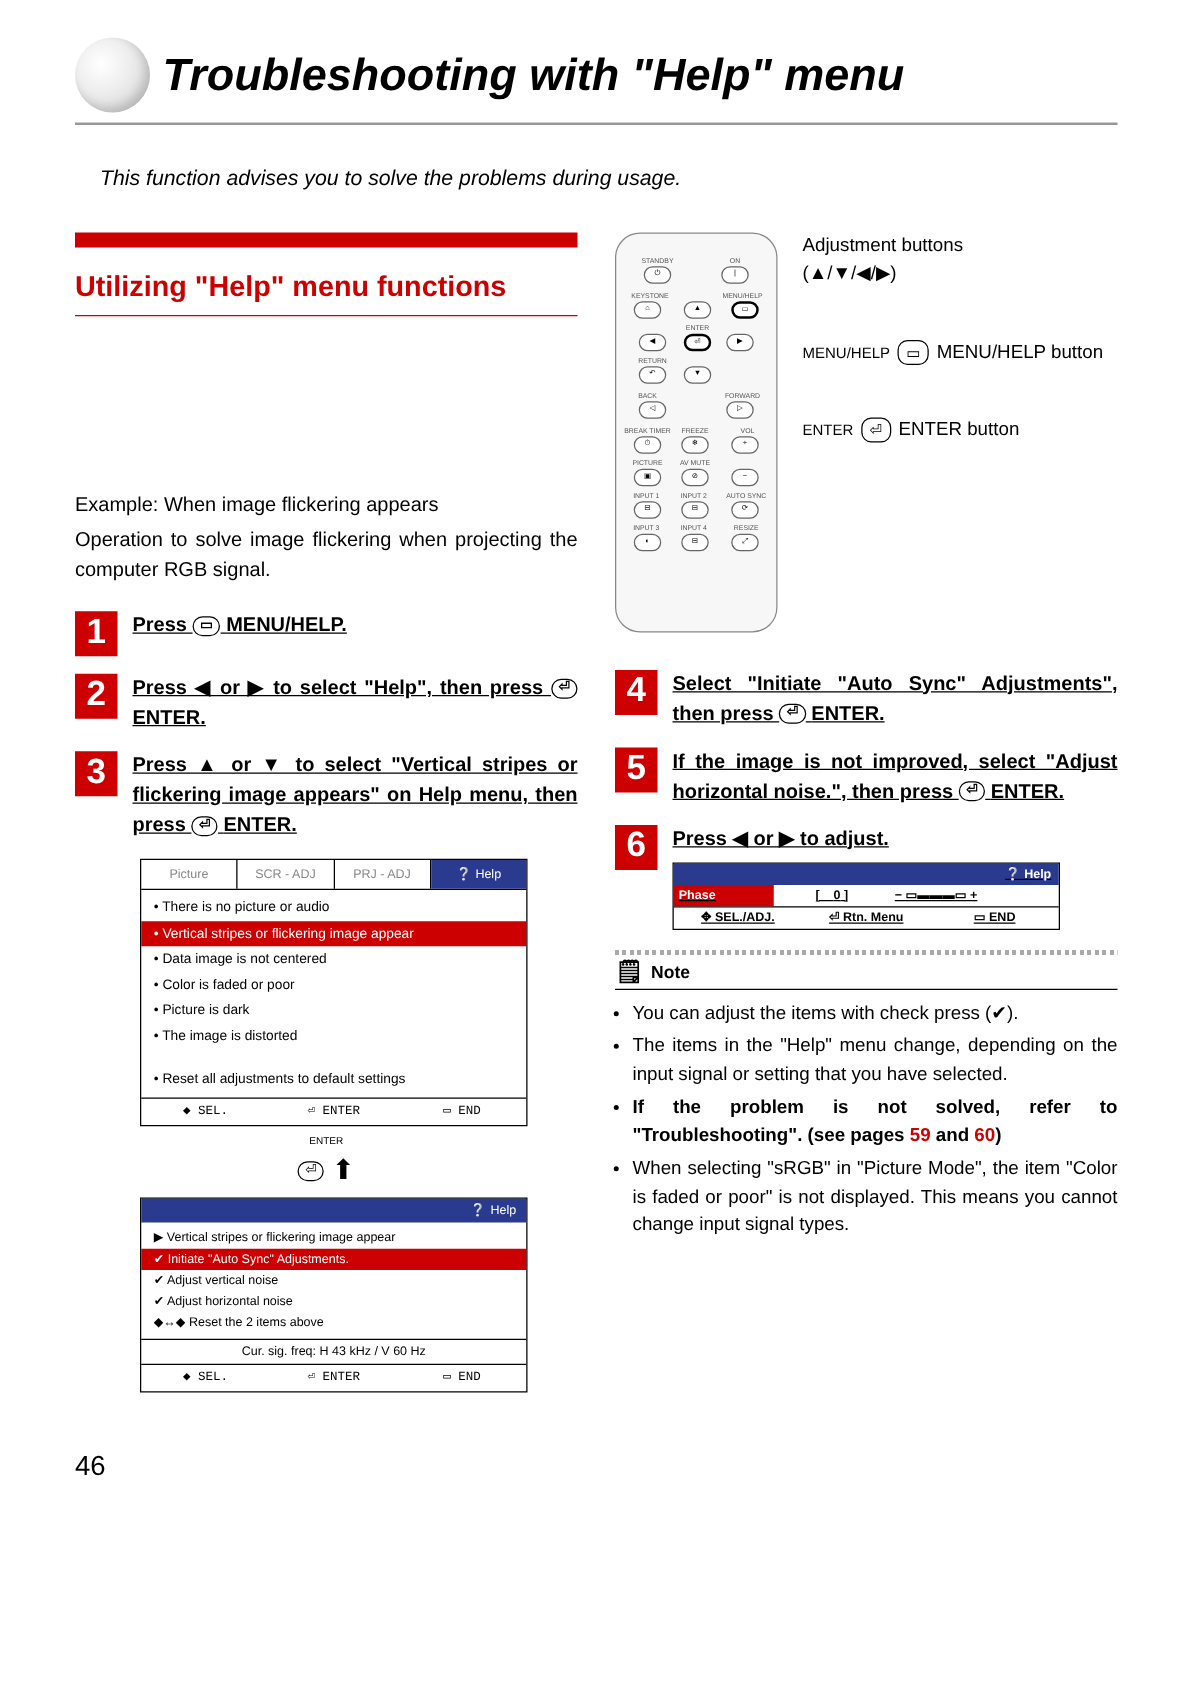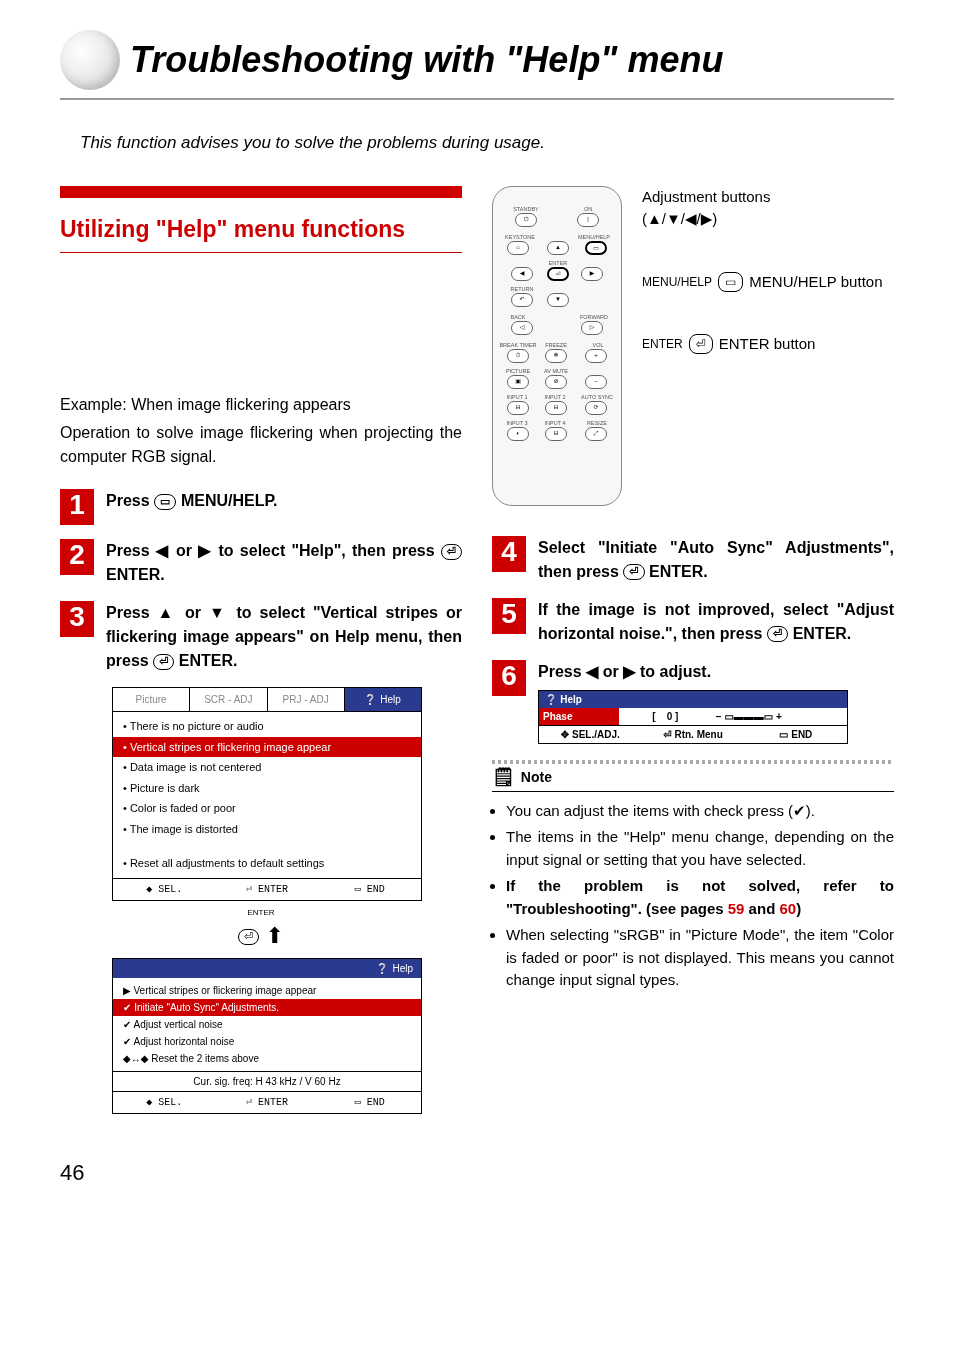--- a/index.html
+++ b/index.html
@@ -67,20 +67,21 @@
     text-align: center;
     line-height: 32px;
     flex-shrink: 0;
     position: relative;
   }
   .step-body {
     flex: 1;
     font-size: 16px;
     font-weight: bold;
     text-align: justify;
+    text-decoration: underline;
   }
   .enter-ic, .menu-ic {
     display: inline-block;
     border: 1.5px solid #000;
     border-radius: 10px;
     font-size: 11px;
     padding: 0 5px;
     vertical-align: middle;
     line-height: 1.2;
     height: 16px;
@@ -178,21 +179,21 @@
   ul.note-list li { margin-bottom: 4px; }
   ul.note-list li.bold { font-weight: bold; }
   .link { color: #cc0000; }
   .phase-bar {
     border: 1px solid #000;
     background: #fff;
     width: 310px;
     font-size: 10px;
     margin-top: 6px;
   }
-  .phase-head { background:#2a3a8e; color:#fff; text-align:left; padding:1px 6px; }
+  .phase-head { background:#2a3a8e; color:#fff; text-align:right; padding:1px 6px; }
   .phase-row { display:flex; align-items:center; }
   .phase-row > div { padding:1px 4px; }
   .phase-label { background:#cc0000; color:#fff; width:80px; }
   .phase-val { flex:1; text-align:center; }
   .phase-slider { flex:1.5; }
   .phase-foot { display:flex; border-top:1px solid #000; }
   .phase-foot > div { flex:1; text-align:center; padding:1px 0; }
   .page-num { font-size: 22px; font-weight: normal; margin-top: 30px; }
   .r-btn {
     position: absolute;
@@ -259,22 +260,22 @@
         <div class="osd-tab ghost">PRJ - ADJ</div>
         <div class="osd-tab help">
             <span>❔</span>
             <span>Help</span>
           </div>
       </div>
       <div class="osd-body">
         <div class="osd-item">• There is no picture or audio</div>
         <div class="osd-item sel">• Vertical stripes or flickering image appear</div>
         <div class="osd-item">• Data image is not centered</div>
+        <div class="osd-item">• Color is faded or poor</div>
         <div class="osd-item">• Picture is dark</div>
-        <div class="osd-item">• Color is faded or poor</div>
         <div class="osd-item">• The image is distorted</div>
         <div class="osd-item gap"></div>
         <div class="osd-item">• Reset all adjustments to default settings</div>
       </div>
       <div class="osd-foot">
         <div>◆ SEL.</div>
         <div>⏎ ENTER</div>
         <div>▭ END</div>
       </div>
     </div>

